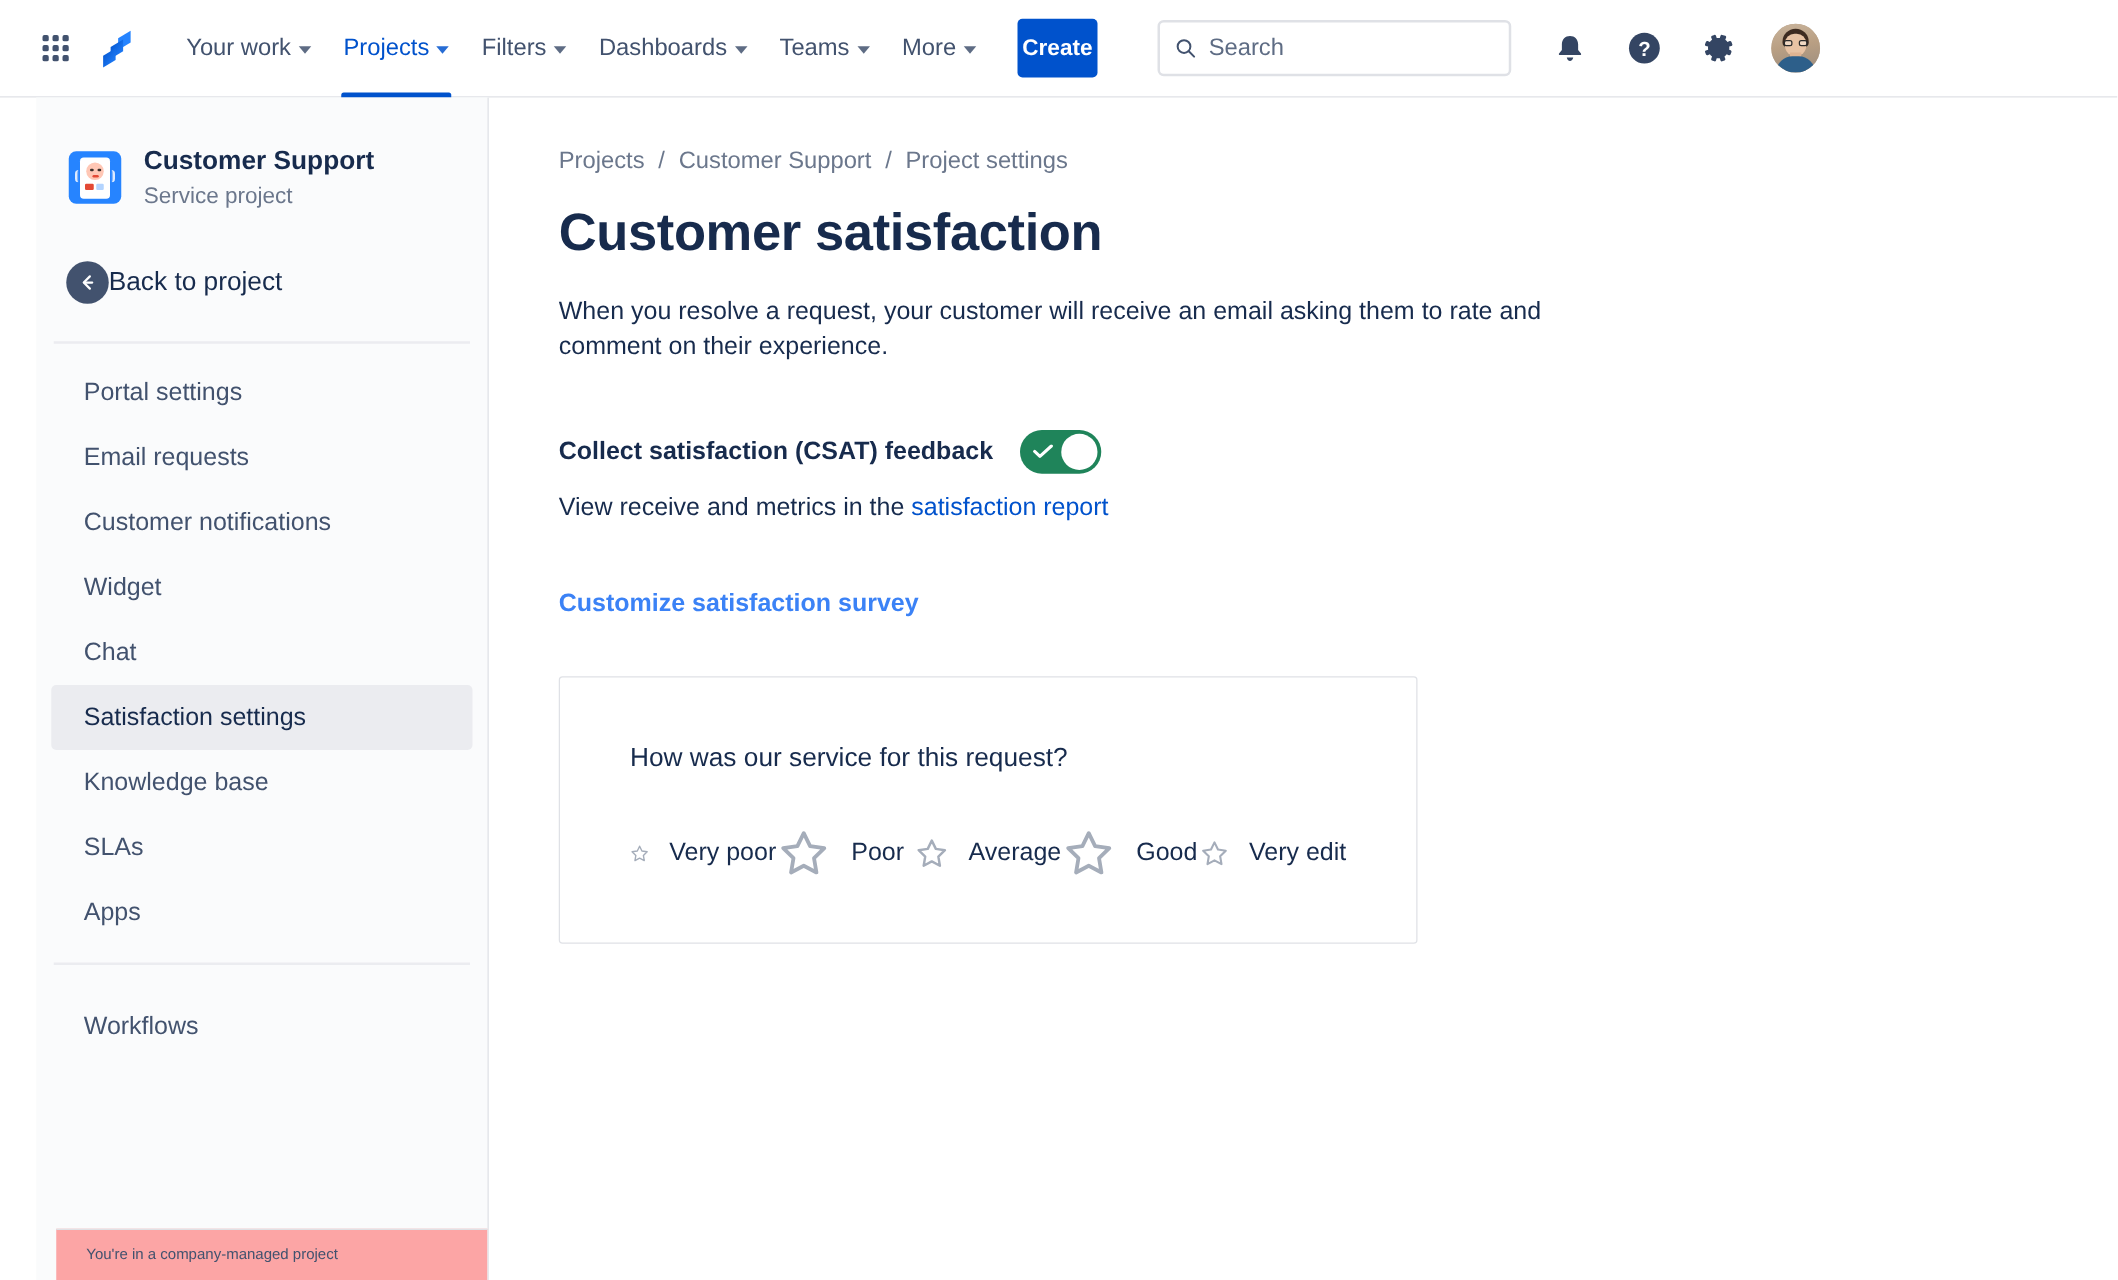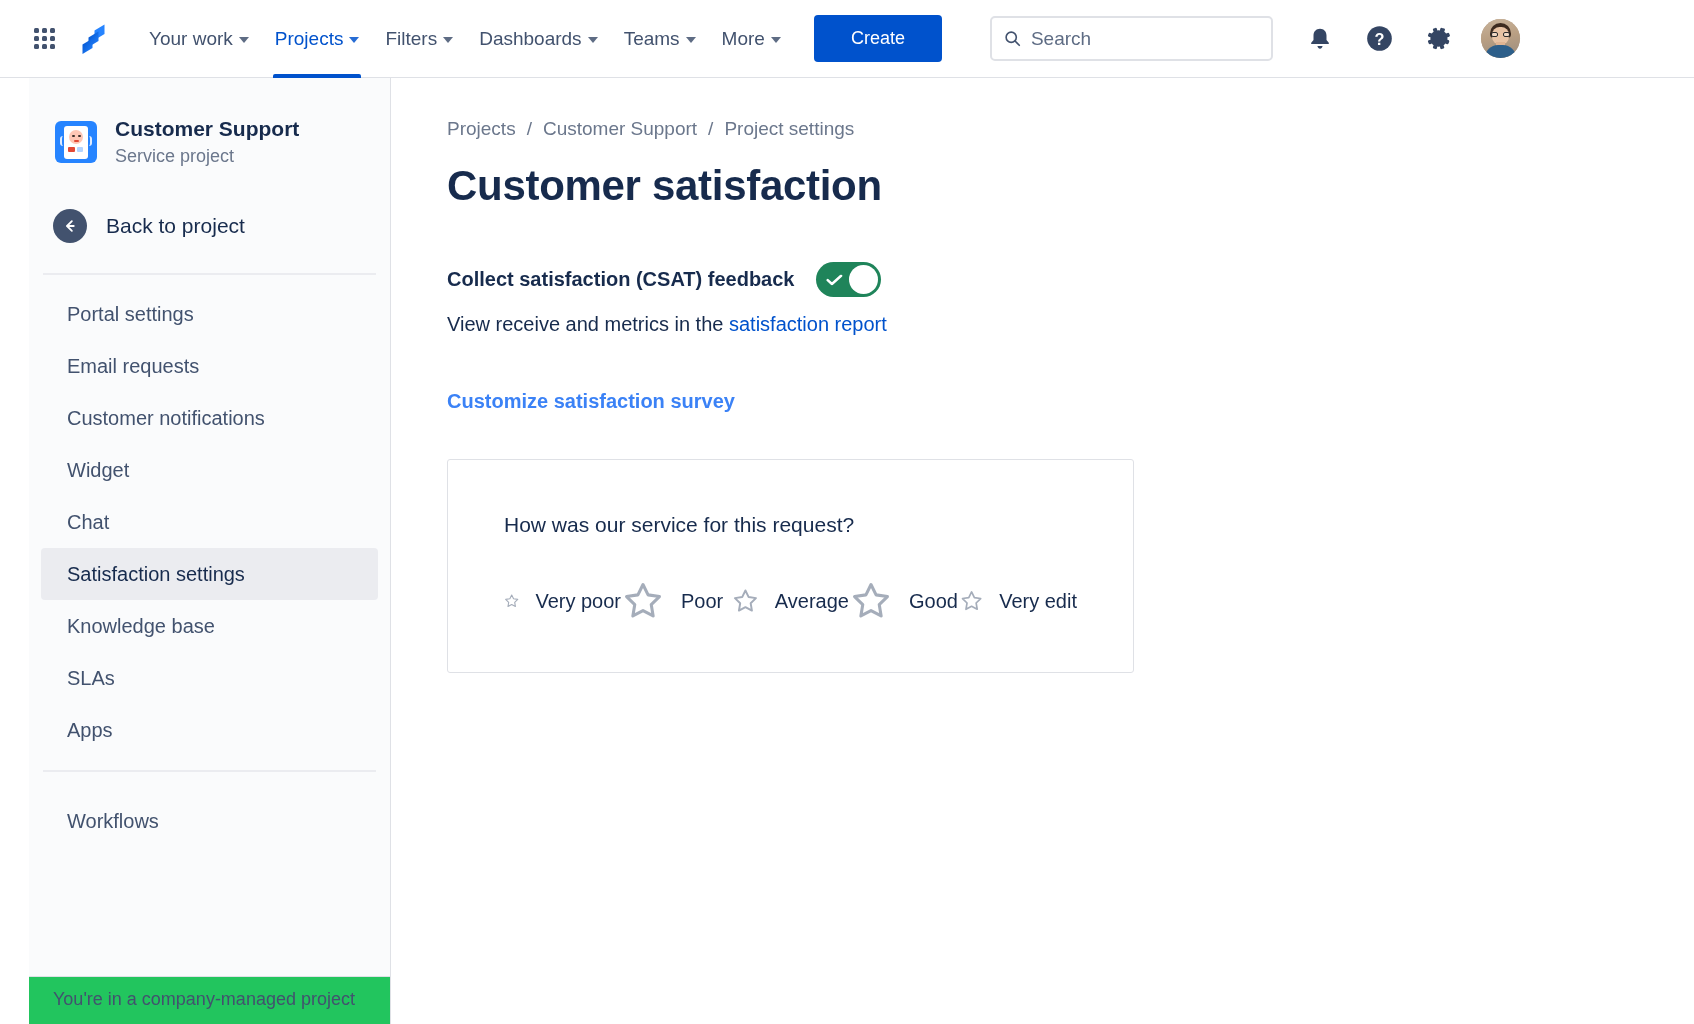--- a/index.html
+++ b/index.html
@@ -68,24 +68,24 @@
     border-top: 6px solid currentColor;
     opacity: .85;
     margin-top: 3px;
   }
 
   .createbtn {
     margin-left: 20px;
     background: #0052CC;
     color: #fff;
     font-size: 18px;
-    font-weight: 400;
+    font-weight: 700;
     border: none;
     border-radius: 4px;
-    padding: 0 37px;
+    padding: 0 4px;
     height: 47px;
     cursor: pointer;
     font-family: "Liberation Sans", sans-serif;
   }
 
   .searchwrap {
     margin-left: 48px;
     width: 283px;
     height: 45px;
     border: 2px solid #DFE1E6;
@@ -162,21 +162,21 @@
   .projicon .mouth { position:absolute; left:19px; top:19px; width:5px; height:2px; border-radius:2px; background:#E34935; }
   .projicon .b1 { position:absolute; left:13px; top:26px; width:7px; height:5px; background:#E34935; border-radius:1px; }
   .projicon .b2 { position:absolute; left:22px; top:26px; width:6px; height:5px; background:#B3D4FF; border-radius:1px; }
   .projicon .pL { position:absolute; left:5px; top:15px; width:3px; height:10px; border-left:2px solid #DEEBFF; border-radius:6px 0 0 6px; }
   .projicon .pR { position:absolute; right:5px; top:15px; width:3px; height:10px; border-right:2px solid #DEEBFF; border-radius:0 6px 6px 0; }
 
   .projname { font-size: 21px; font-weight: 700; color: #172B4D; line-height: 1.2; }
   .projtype { font-size: 18px; color: #6B778C; margin-top: 5px; }
 
   .backrow {
-    display: flex; align-items: center; gap: 19px;
+    display: flex; align-items: center; 
     padding: 0 24px;
     margin-top: 36px;
     height: 46px;
     cursor: pointer;
   }
   .backcircle {
     width: 34px; height: 34px; border-radius: 50%;
     background: #42526E;
     display: flex; align-items: center; justify-content: center;
     flex: none;
@@ -195,25 +195,25 @@
     font-size: 20px;
     color: #42526E;
     cursor: pointer;
     white-space: nowrap;
   }
   .navlink.selected { background: #EBECF0; color: #172B4D; }
 
   .bottomsec { margin-top: 10px; }
   .sidefooter {
     position: absolute;
-    left: 0; right: 0; bottom: 0;
-    background: #22c55e;
+    left: 16px; right: 0; bottom: 0;
+    background: #fca5a5;
     border-top: 1px solid #DFE1E6;
     padding: 12px 24px 14px 24px;
-    font-size: 18px;
+    font-size: 12px;
     color: #42526E;
     white-space: nowrap;
   }
 
   
   #main {
     flex: 1;
     padding: 40px 0 0 56px;
     overflow: hidden;
     background: #fff;
@@ -501,20 +501,21 @@
     <div class="crumbs">
       <span class="c">Projects</span>
       <span class="sep">/</span>
       <span class="c">Customer Support</span>
       <span class="sep">/</span>
       <span class="c">Project settings</span>
     </div>
 
     <h1 class="pagetitle">Customer satisfaction</h1>
 
+    <div class="intro">When you resolve a request, your customer will receive an email asking them to rate and comment on their experience.</div>
 
     <div class="csatrow">
       <span class="csatlabel">Collect satisfaction (CSAT) feedback</span>
       <div class="toggle">
         <svg class="check" viewBox="0 0 18 12">
           <path d="M1.6 6.2 L6.2 10.4 L16.2 1.4" fill="none" stroke="#fff" stroke-width="2.7" stroke-linecap="round" stroke-linejoin="round"></path>
         </svg>
         <div class="knob"></div>
       </div>
     </div>

